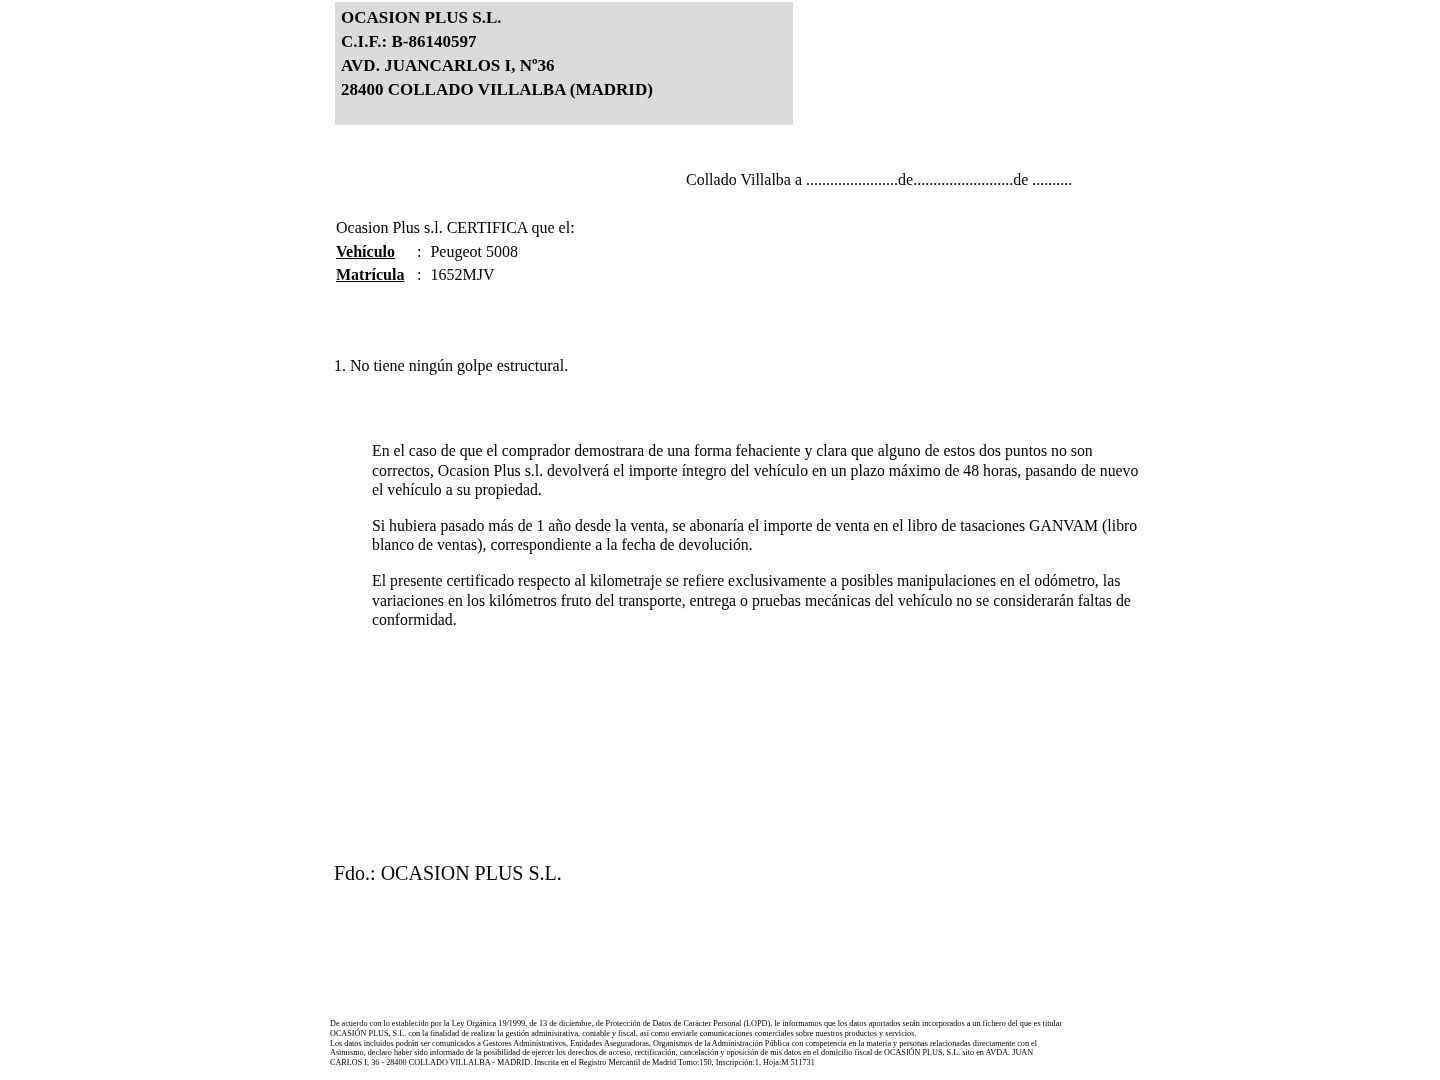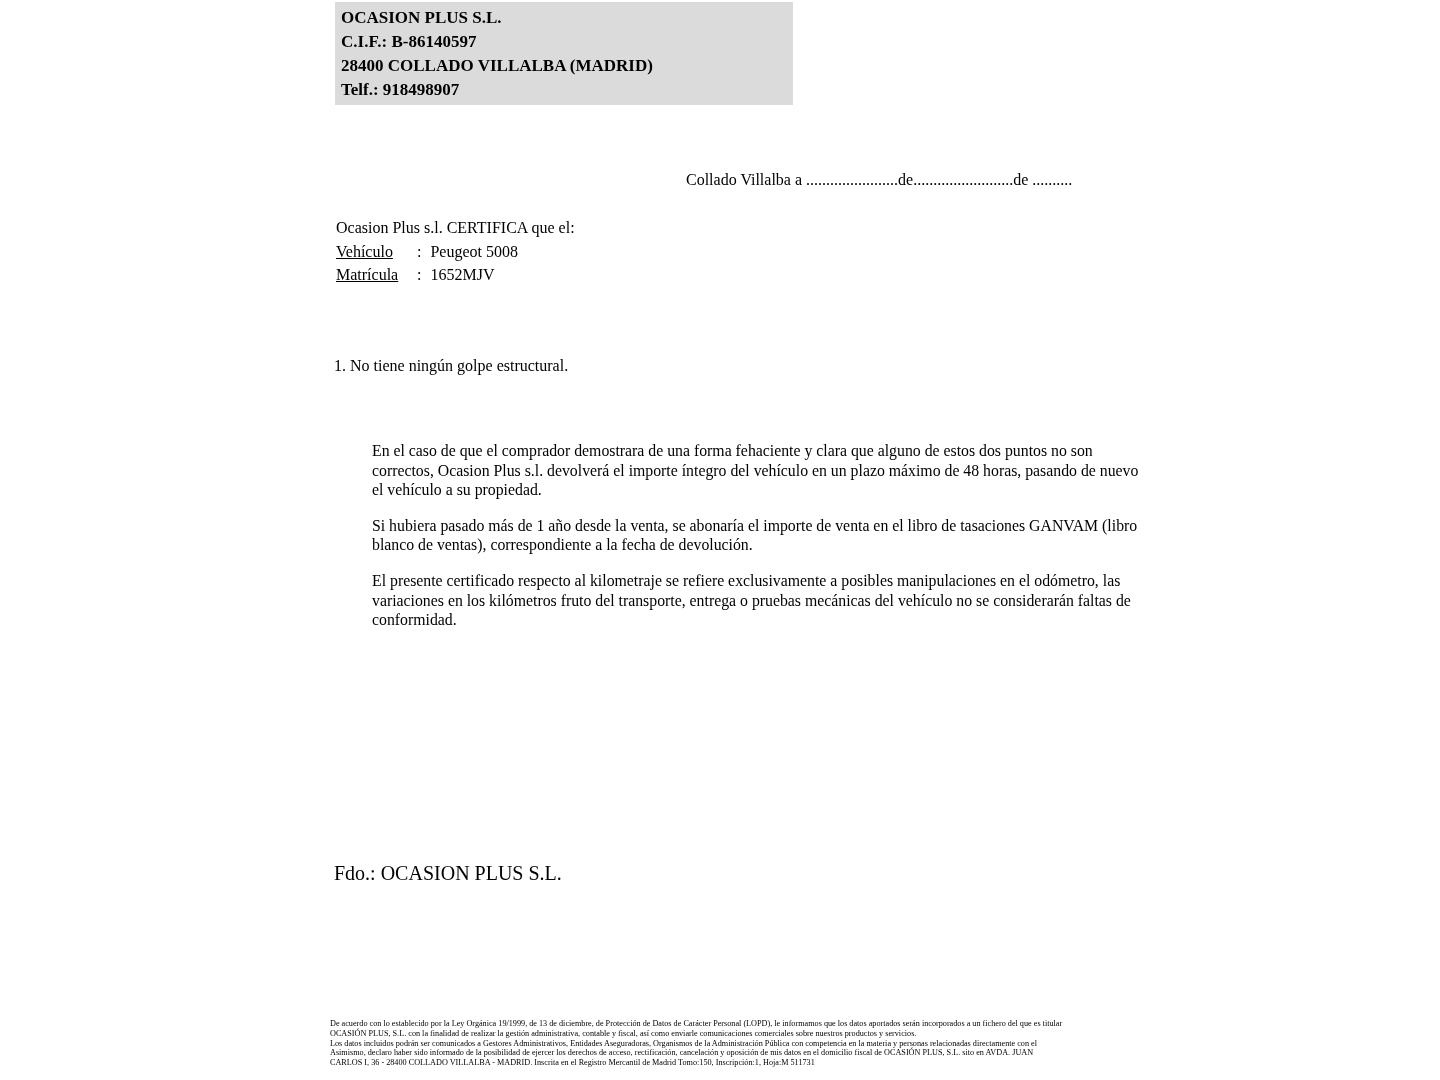--- a/index.html
+++ b/index.html
@@ -12,21 +12,21 @@
     position: relative;
     overflow: hidden;
   }
   .page { position: absolute; inset: 0; }
 
   .header-box {
     position: absolute;
     left: 335px;
     top: 2px;
     width: 458px;
-    height: 103px;
+    height: 123px;
     padding: 4px 8px 0 6px;
   }
   .header-box .hline {
     font-weight: bold;
     font-size: 17px;
     line-height: 24px;
     white-space: nowrap;
   }
 
   .date-line {
@@ -39,21 +39,21 @@
   }
 
   .cert-block {
     position: absolute;
     left: 336px;
     top: 216px;
     font-size: 16px;
     line-height: 23.5px;
   }
   .cert-row { display: flex; }
-  .cert-label-col { display: inline-block; width: 81px; }
+  .cert-label-col { display: inline-block; width: 81px; font-weight: bold; }
   .cert-label-col .u { text-decoration: underline; }
   .cert-sep { margin-right: 9px; }
 
   .point {
     position: absolute;
     left: 334px;
     font-size: 16px;
     white-space: nowrap;
     margin-top: 32px;
   }
@@ -92,22 +92,22 @@
   }
 </style>
 </head>
 <body>
 
 <div class="page">
 
   <div class="header-box" style="background: rgb(219, 219, 219);">
     <div class="hline">OCASION PLUS S.L.</div>
     <div class="hline">C.I.F.: B-86140597</div>
+    <div class="hline">AVD. JUANCARLOS I, Nº36</div>
     <div class="hline">28400 COLLADO VILLALBA (MADRID)</div>
-    <div class="hline">Telf.: 918498907</div>
   </div>
 
   <div class="date-line">Collado Villalba a .......................de.........................de ..........</div>
 
   <div class="cert-block">
     <div>Ocasion Plus s.l. CERTIFICA que el:</div>
     <div class="cert-row">
       <span class="cert-label-col"><span class="u">Vehículo</span></span>
       <span class="cert-sep">:</span>
       <span>Peugeot 5008</span>

